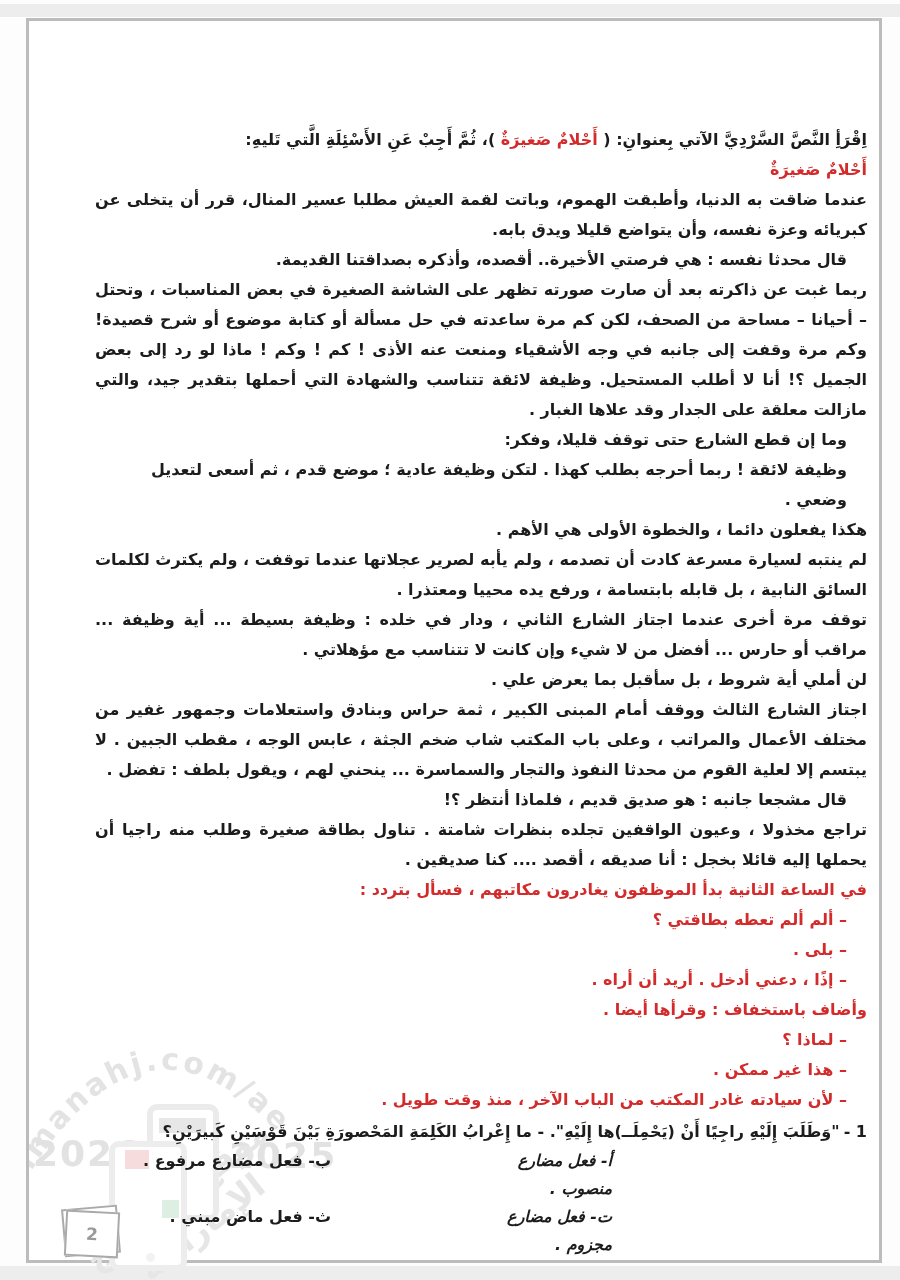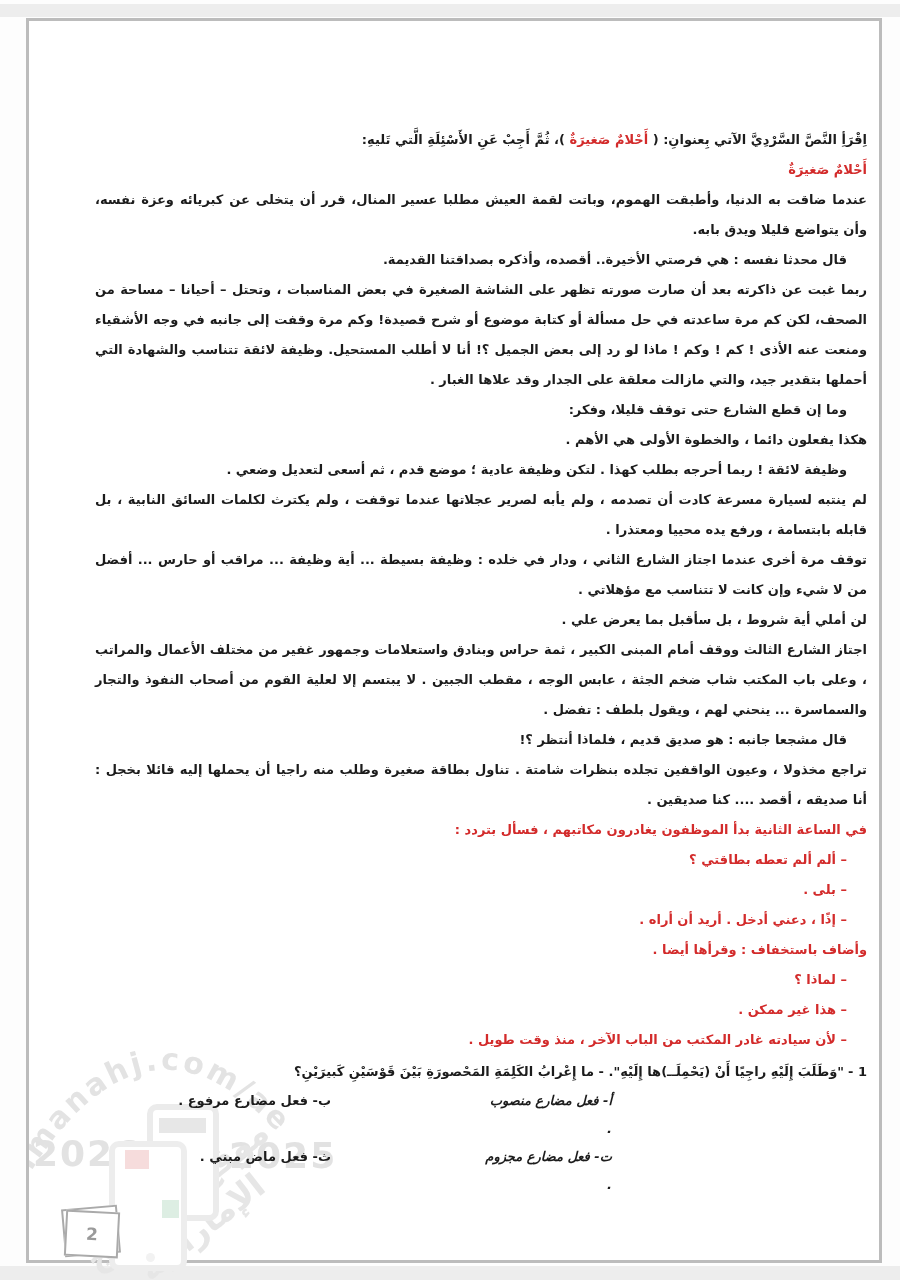--- a/index.html
+++ b/index.html
@@ -55,21 +55,21 @@
   .page-badge .sq.back{left:4px;top:0;width:56px;height:48px;transform:rotate(-5deg);}
   .page-badge .sq.front{
     left:6px;top:4px;width:54px;height:46px;transform:rotate(3deg);
     display:flex;align-items:center;justify-content:center;
     color:#9a9a9a;font-size:17px;font-weight:bold;
   }
   
   .content{
     position:absolute;top:104px;right:12px;left:66px;
     direction:rtl;color:#1c1c1c;font-weight:bold;
-    font-size:13px;line-height:30px;
+    font-size:16px;line-height:30px;
   }
   .line{text-align:right;}
   .para{text-align:justify;}
   .indent{padding-right:20px;}
   .red{color:#d32b2b;}
   .story-title{color:#d32b2b;text-align:right;}
   .question{margin-top:2px;text-align:right;}
   .question .qnum{margin-left:4px;}
   .options{display:grid;grid-template-columns:1fr 1fr;direction:rtl;}
   .options .cell{text-align:right;line-height:28px;}
@@ -116,26 +116,26 @@
     <div class="content">
       <div class="line">
         <span>اِقْرَأِ النَّصَّ السَّرْدِيَّ الآتي بِعنوانِ: ( </span><span class="red">أَحْلامٌ صَغيرَةٌ</span><span> )، ثُمَّ أَجِبْ عَنِ الأَسْئِلَةِ الَّتي تَليهِ:</span>
       </div>
       <div class="story-title">أَحْلامٌ صَغيرَةٌ</div>
 
       <div class="para">عندما ضاقت به الدنيا، وأطبقت الهموم، وباتت لقمة العيش مطلبا عسير المنال، قرر أن يتخلى عن كبريائه وعزة نفسه، وأن يتواضع قليلا ويدق بابه.</div>
       <div class="line indent">قال محدثا نفسه : هي فرصتي الأخيرة.. أقصده، وأذكره بصداقتنا القديمة.</div>
       <div class="para">ربما غبت عن ذاكرته بعد أن صارت صورته تظهر على الشاشة الصغيرة في بعض المناسبات ، وتحتل – أحيانا – مساحة من الصحف، لكن كم مرة ساعدته في حل مسألة أو كتابة موضوع أو شرح قصيدة! وكم مرة وقفت إلى جانبه في وجه الأشقياء ومنعت عنه الأذى ! كم ! وكم ! ماذا لو رد  إلى بعض الجميل ؟! أنا لا أطلب المستحيل. وظيفة لائقة تتناسب والشهادة التي أحملها بتقدير جيد، والتي مازالت معلقة على الجدار وقد علاها الغبار .</div>
       <div class="line indent">وما إن قطع الشارع حتى توقف قليلا، وفكر:</div>
+      <div class="line indent">وظيفة لائقة ! ربما أحرجه بطلب كهذا . لتكن وظيفة عادية ؛ موضع قدم ، ثم أسعى لتعديل وضعي .</div>
       <div class="line">هكذا يفعلون دائما ، والخطوة الأولى هي الأهم .</div>
-      <div class="line indent">وظيفة لائقة ! ربما أحرجه بطلب كهذا . لتكن وظيفة عادية ؛ موضع قدم ، ثم أسعى لتعديل وضعي .</div>
       <div class="para">لم ينتبه لسيارة مسرعة كادت أن تصدمه ، ولم يأبه لصرير عجلاتها عندما توقفت ، ولم يكترث لكلمات السائق النابية ، بل قابله بابتسامة ، ورفع يده محييا ومعتذرا .</div>
       <div class="para">توقف مرة أخرى عندما اجتاز الشارع الثاني ، ودار في خلده : وظيفة بسيطة ... أية وظيفة ... مراقب أو حارس ... أفضل من لا شيء وإن كانت لا تتناسب مع مؤهلاتي .</div>
       <div class="line">لن أملي أية شروط ، بل سأقبل بما يعرض علي .</div>
-      <div class="para">اجتاز الشارع الثالث ووقف أمام المبنى الكبير ، ثمة حراس وبنادق واستعلامات وجمهور غفير من مختلف الأعمال والمراتب ، وعلى باب المكتب شاب ضخم الجثة ، عابس الوجه ، مقطب الجبين . لا يبتسم إلا لعلية القوم من أصحاب النفوذ والتجار والسماسرة ... ينحني لهم ، ويقول بلطف : تفضل .</div>
+      <div class="para">اجتاز الشارع الثالث ووقف أمام المبنى الكبير ، ثمة حراس وبنادق واستعلامات وجمهور غفير من مختلف الأعمال والمراتب ، وعلى باب المكتب شاب ضخم الجثة ، عابس الوجه ، مقطب الجبين . لا يبتسم إلا لعلية القوم من محدثا النفوذ والتجار والسماسرة ... ينحني لهم ، ويقول بلطف : تفضل .</div>
       <div class="line indent">قال مشجعا جانبه : هو صديق قديم ، فلماذا أنتظر ؟!</div>
       <div class="para">تراجع مخذولا ، وعيون الواقفين تجلده بنظرات شامتة . تناول بطاقة صغيرة وطلب منه راجيا أن يحملها إليه قائلا بخجل : أنا صديقه ، أقصد .... كنا صديقين .</div>
 
       <div class="line red">في الساعة الثانية بدأ الموظفون يغادرون مكاتبهم ، فسأل بتردد :</div>
       <div class="line red indent">– ألم ألم تعطه بطاقتي ؟</div>
       <div class="line red indent">– بلى .</div>
       <div class="line red indent">– إذًا ، دعني أدخل . أريد أن أراه .</div>
       <div class="line red">وأضاف باستخفاف : وقرأها أيضا .</div>
       <div class="line red indent">– لماذا ؟</div>
       <div class="line red indent">– هذا غير ممكن .</div>

